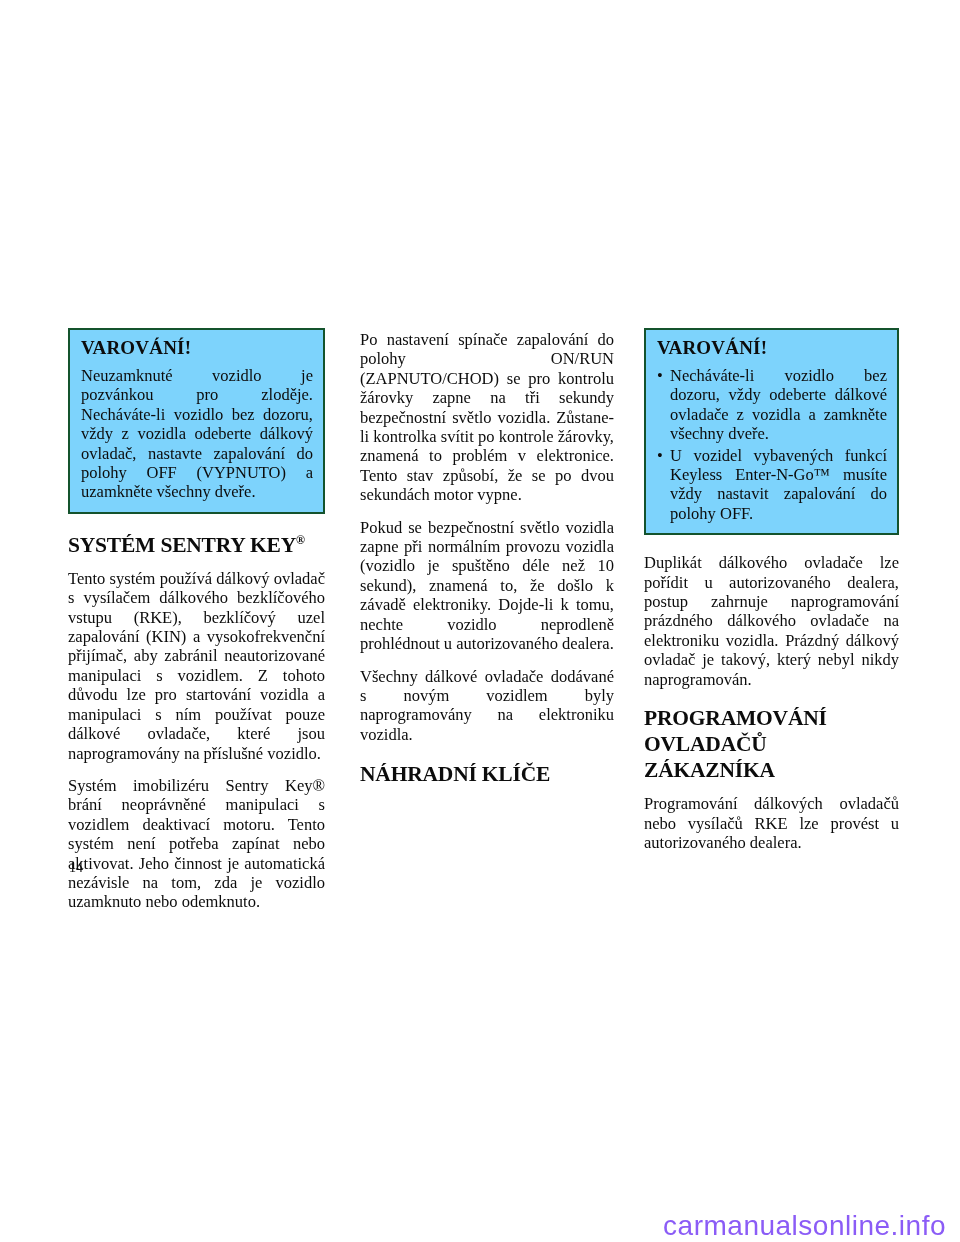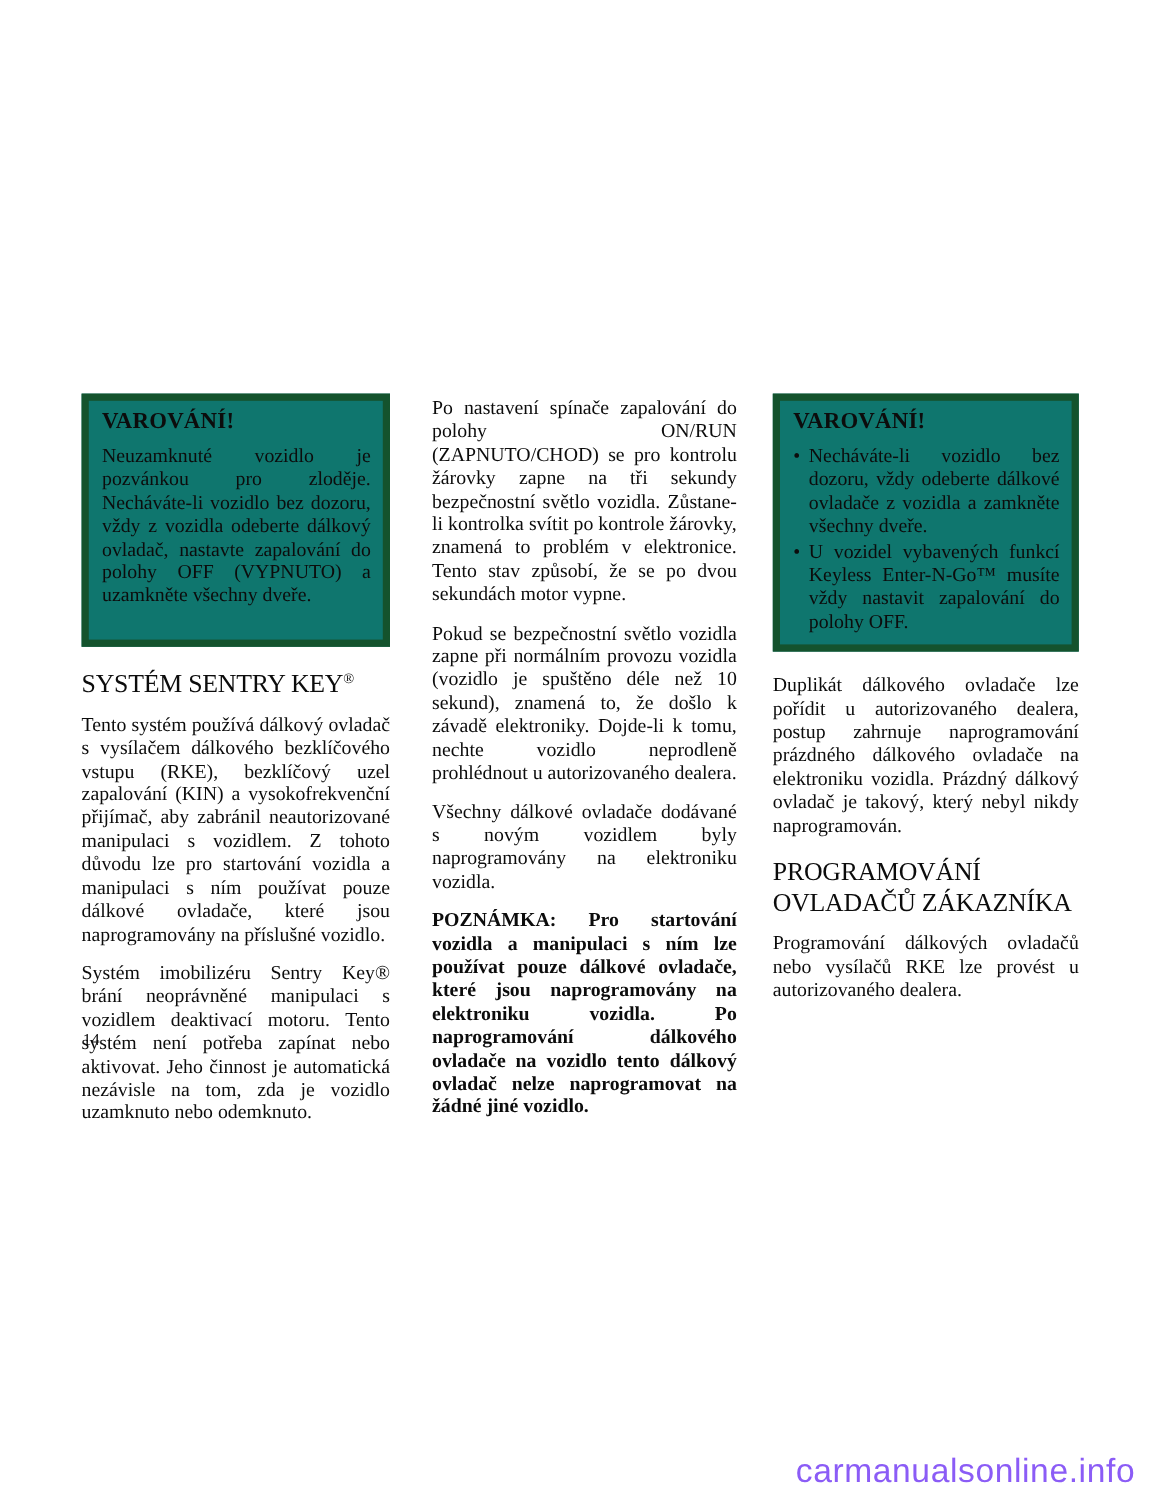--- a/index.html
+++ b/index.html
@@ -23,37 +23,37 @@
   .body-text, .warning-body, .note-text, .bullet-text {
     font-size: 16.5px;
     line-height: 19.4px;
     text-align: justify;
     margin: 0 0 13px 0;
     hyphens: none;
   }
   .note-text { font-weight: bold; }
 
   .warning-box {
-    border: 6px solid #14532d;
+    border: 2px solid #14532d;
     padding: 5px 10px 8px 11px;
     margin: 0 0 18px 0;
-    background: #0f766e;
+    background: #7dd3fc;
   }
   .warning-title {
     font-size: 19px;
     font-weight: bold;
     margin: 2px 0 7px 0;
     letter-spacing: 0.2px;
   }
-  .warning-box .warning-body { margin-bottom: 19px; }
+  .warning-box .warning-body { margin-bottom: 2px; }
 
   .section-heading {
     font-size: 21.5px;
     line-height: 26px;
-    font-weight: normal;
+    font-weight: bold;
     margin: 16px 0 11px 0;
     letter-spacing: -0.2px;
   }
   .section-heading sup {
     font-size: 12px;
     vertical-align: super;
     line-height: 0;
   }
   .col-mid .section-heading  { margin-top: 17px; }
   .col-right .section-heading { margin-top: 16px; }
@@ -100,21 +100,21 @@
     </div>
     <h1 class="section-heading"><span>SYSTÉM SENTRY KEY</span><sup>®</sup></h1>
     <p class="body-text">Tento systém používá dálkový ovladač s vysílačem dálkového bezklíčového vstupu (RKE), bezklíčový uzel zapalování (KIN) a vysokofrekvenční přijímač, aby zabránil neautorizované manipulaci s vozidlem. Z tohoto důvodu lze pro startování vozidla a manipulaci s ním používat pouze dálkové ovladače, které jsou naprogramovány na příslušné vozidlo.</p>
     <p class="body-text">Systém imobilizéru Sentry Key® brání neoprávněné manipulaci s vozidlem deaktivací motoru. Tento systém není potřeba zapínat nebo aktivovat. Jeho činnost je automatická nezávisle na tom, zda je vozidlo uzamknuto nebo odemknuto.</p>
   </section>
 
   <section class="col col-mid">
     <p class="body-text">Po nastavení spínače zapalování do polohy ON/RUN (ZAPNUTO/CHOD) se pro kontrolu žárovky zapne na tři sekundy bezpečnostní světlo vozidla. Zůstane-li kontrolka svítit po kontrole žárovky, znamená to problém v elektronice. Tento stav způsobí, že se po dvou sekundách motor vypne.</p>
     <p class="body-text">Pokud se bezpečnostní světlo vozidla zapne při normálním provozu vozidla (vozidlo je spuštěno déle než 10 sekund), znamená to, že došlo k závadě elektroniky. Dojde-li k tomu, nechte vozidlo neprodleně prohlédnout u autorizovaného dealera.</p>
     <p class="body-text">Všechny dálkové ovladače dodávané s novým vozidlem byly naprogramovány na elektroniku vozidla.</p>
-    <p class="note-text">POZNÁMKA: Pro startování vozidla a manipulaci s ním lze používat pouze dálkové ovladače, které jsou naprogramovány na elektroniku vozidla. Po naprogramování dálkového ovladače na vozidlo tento dálkový ovladač nelze naprogramovat na žádné jiné vozidlo.</p>
+    <h1 class="section-heading">NÁHRADNÍ KLÍČE</h1>
   </section>
 
   <section class="col col-right">
     <div class="warning-box">
       <div class="warning-title">VAROVÁNÍ!</div>
       <div class="bullet-list">
         <div class="bullet-item">
           <span class="bullet-marker">•</span>
           <p class="bullet-text">Necháváte-li vozidlo bez dozoru, vždy odeberte dálkové ovladače z vozidla a zamkněte všechny dveře.</p>
         </div>

